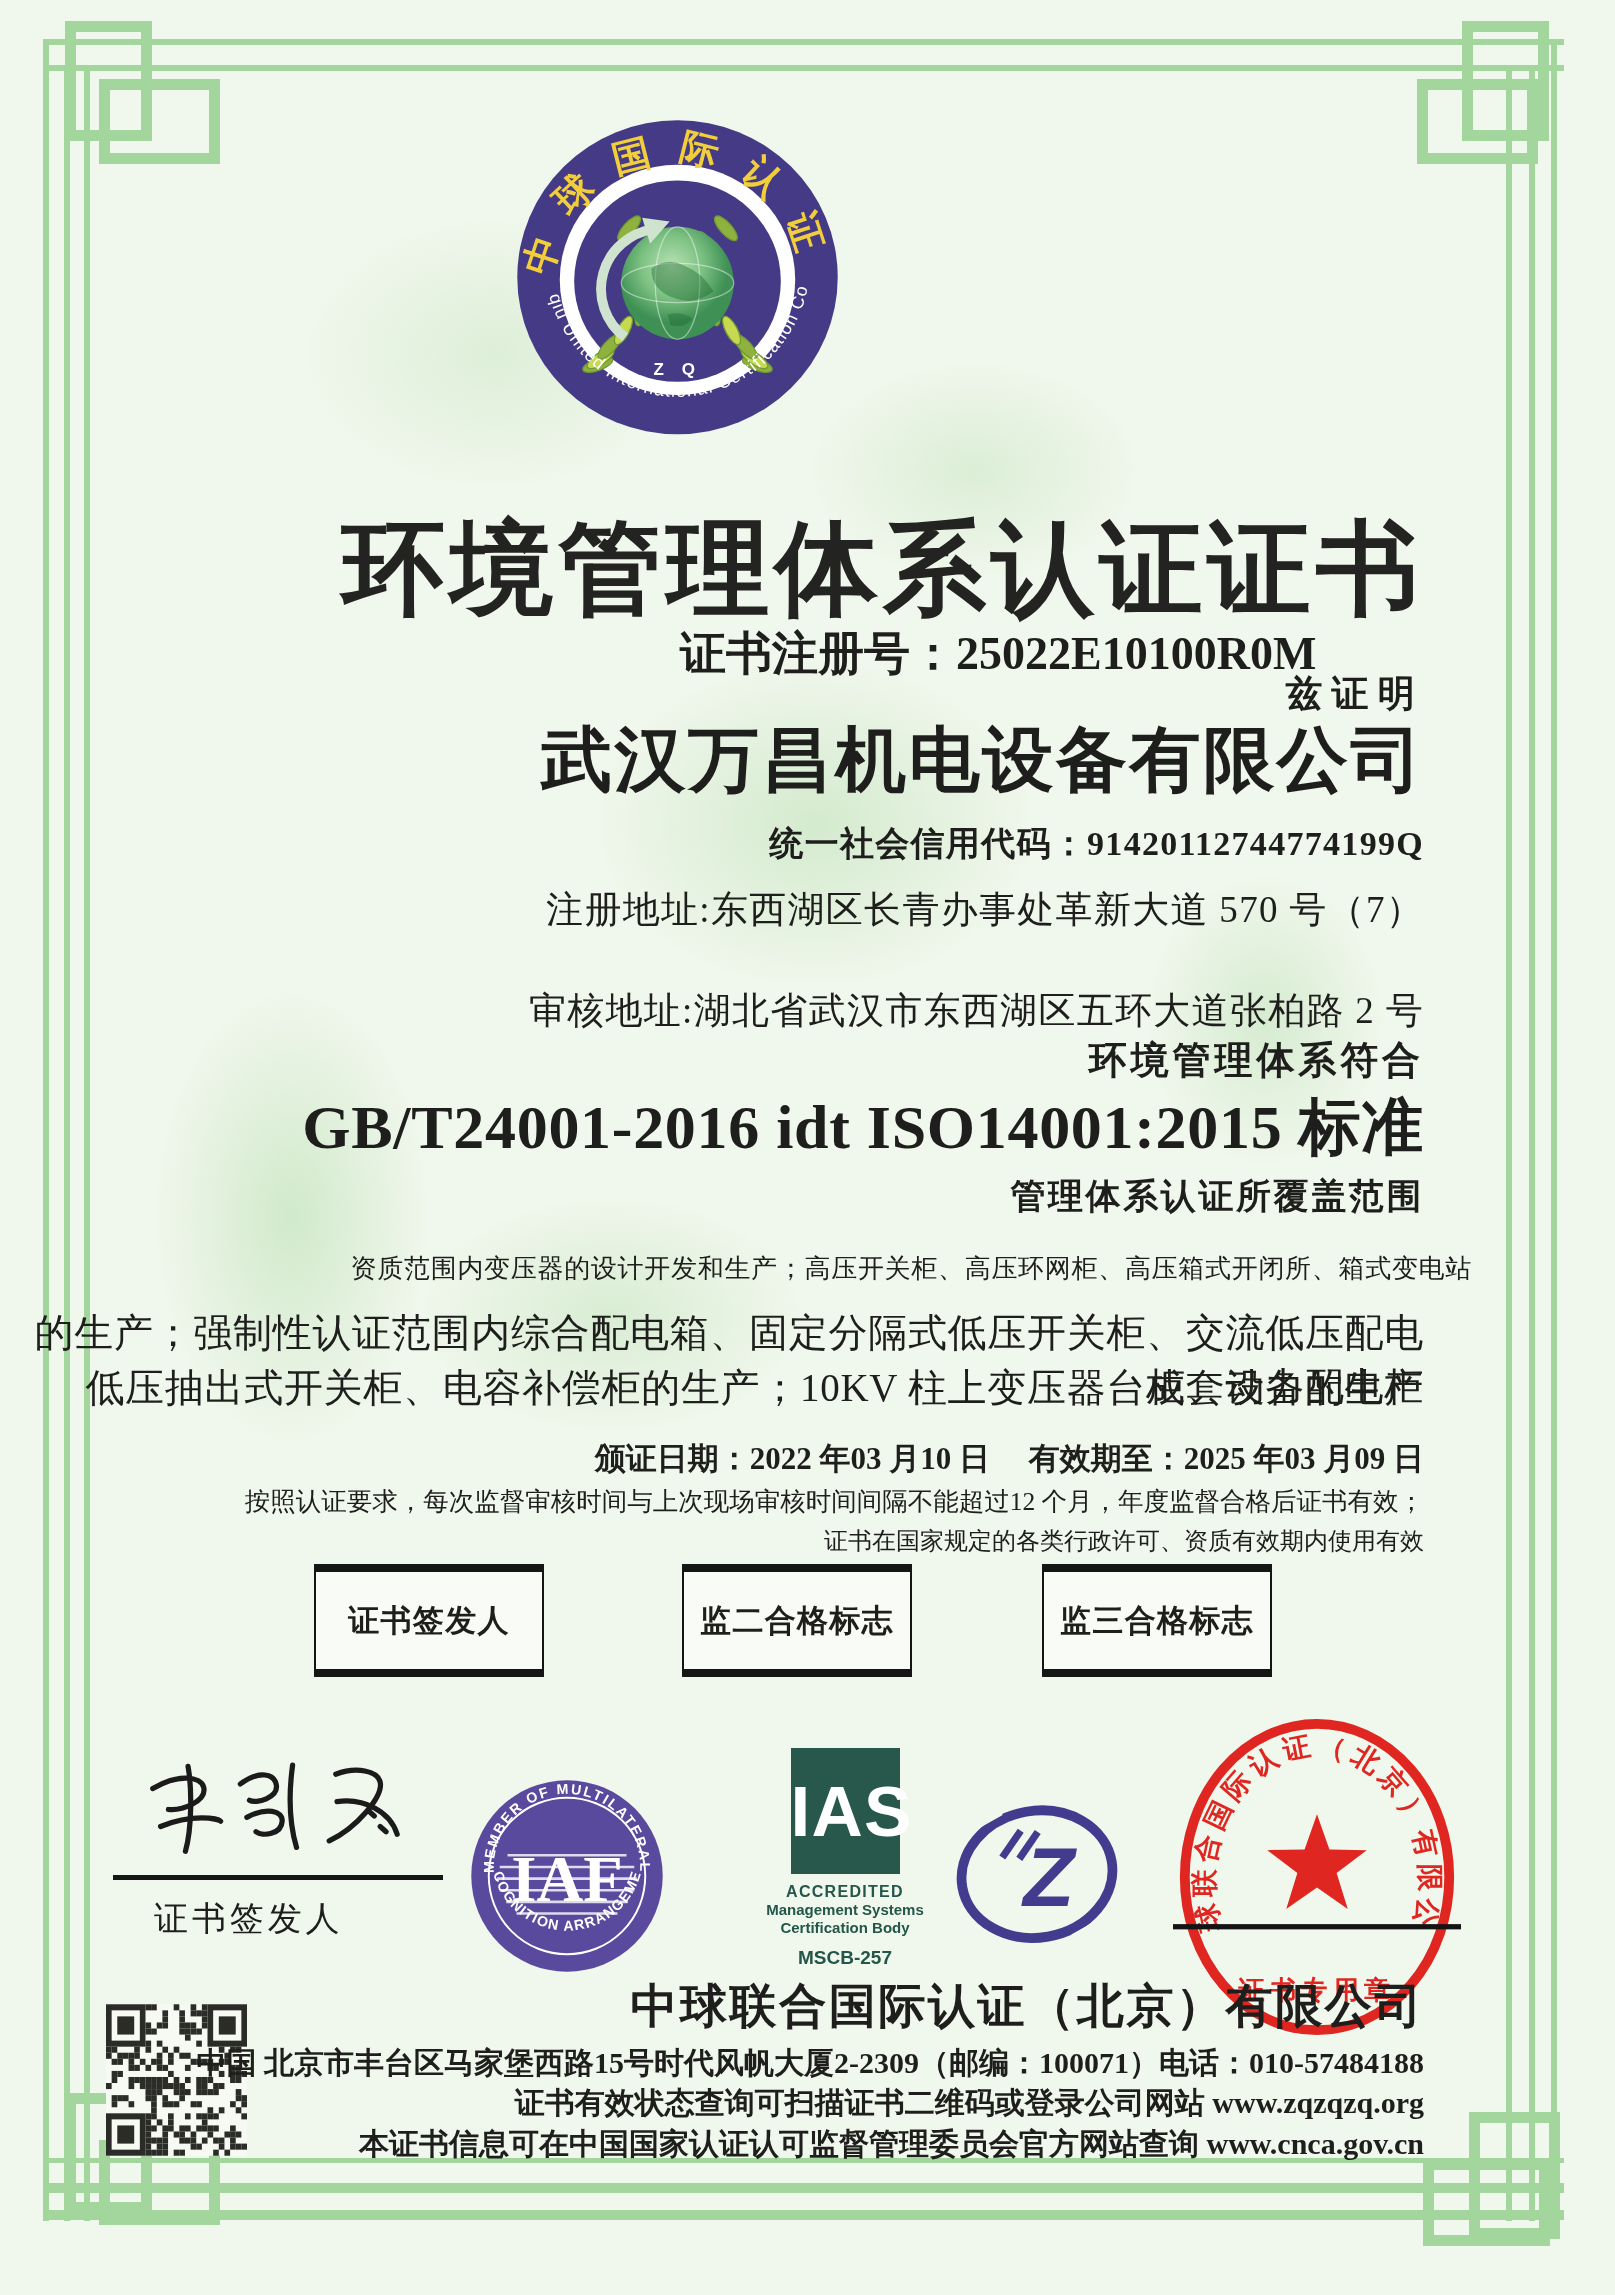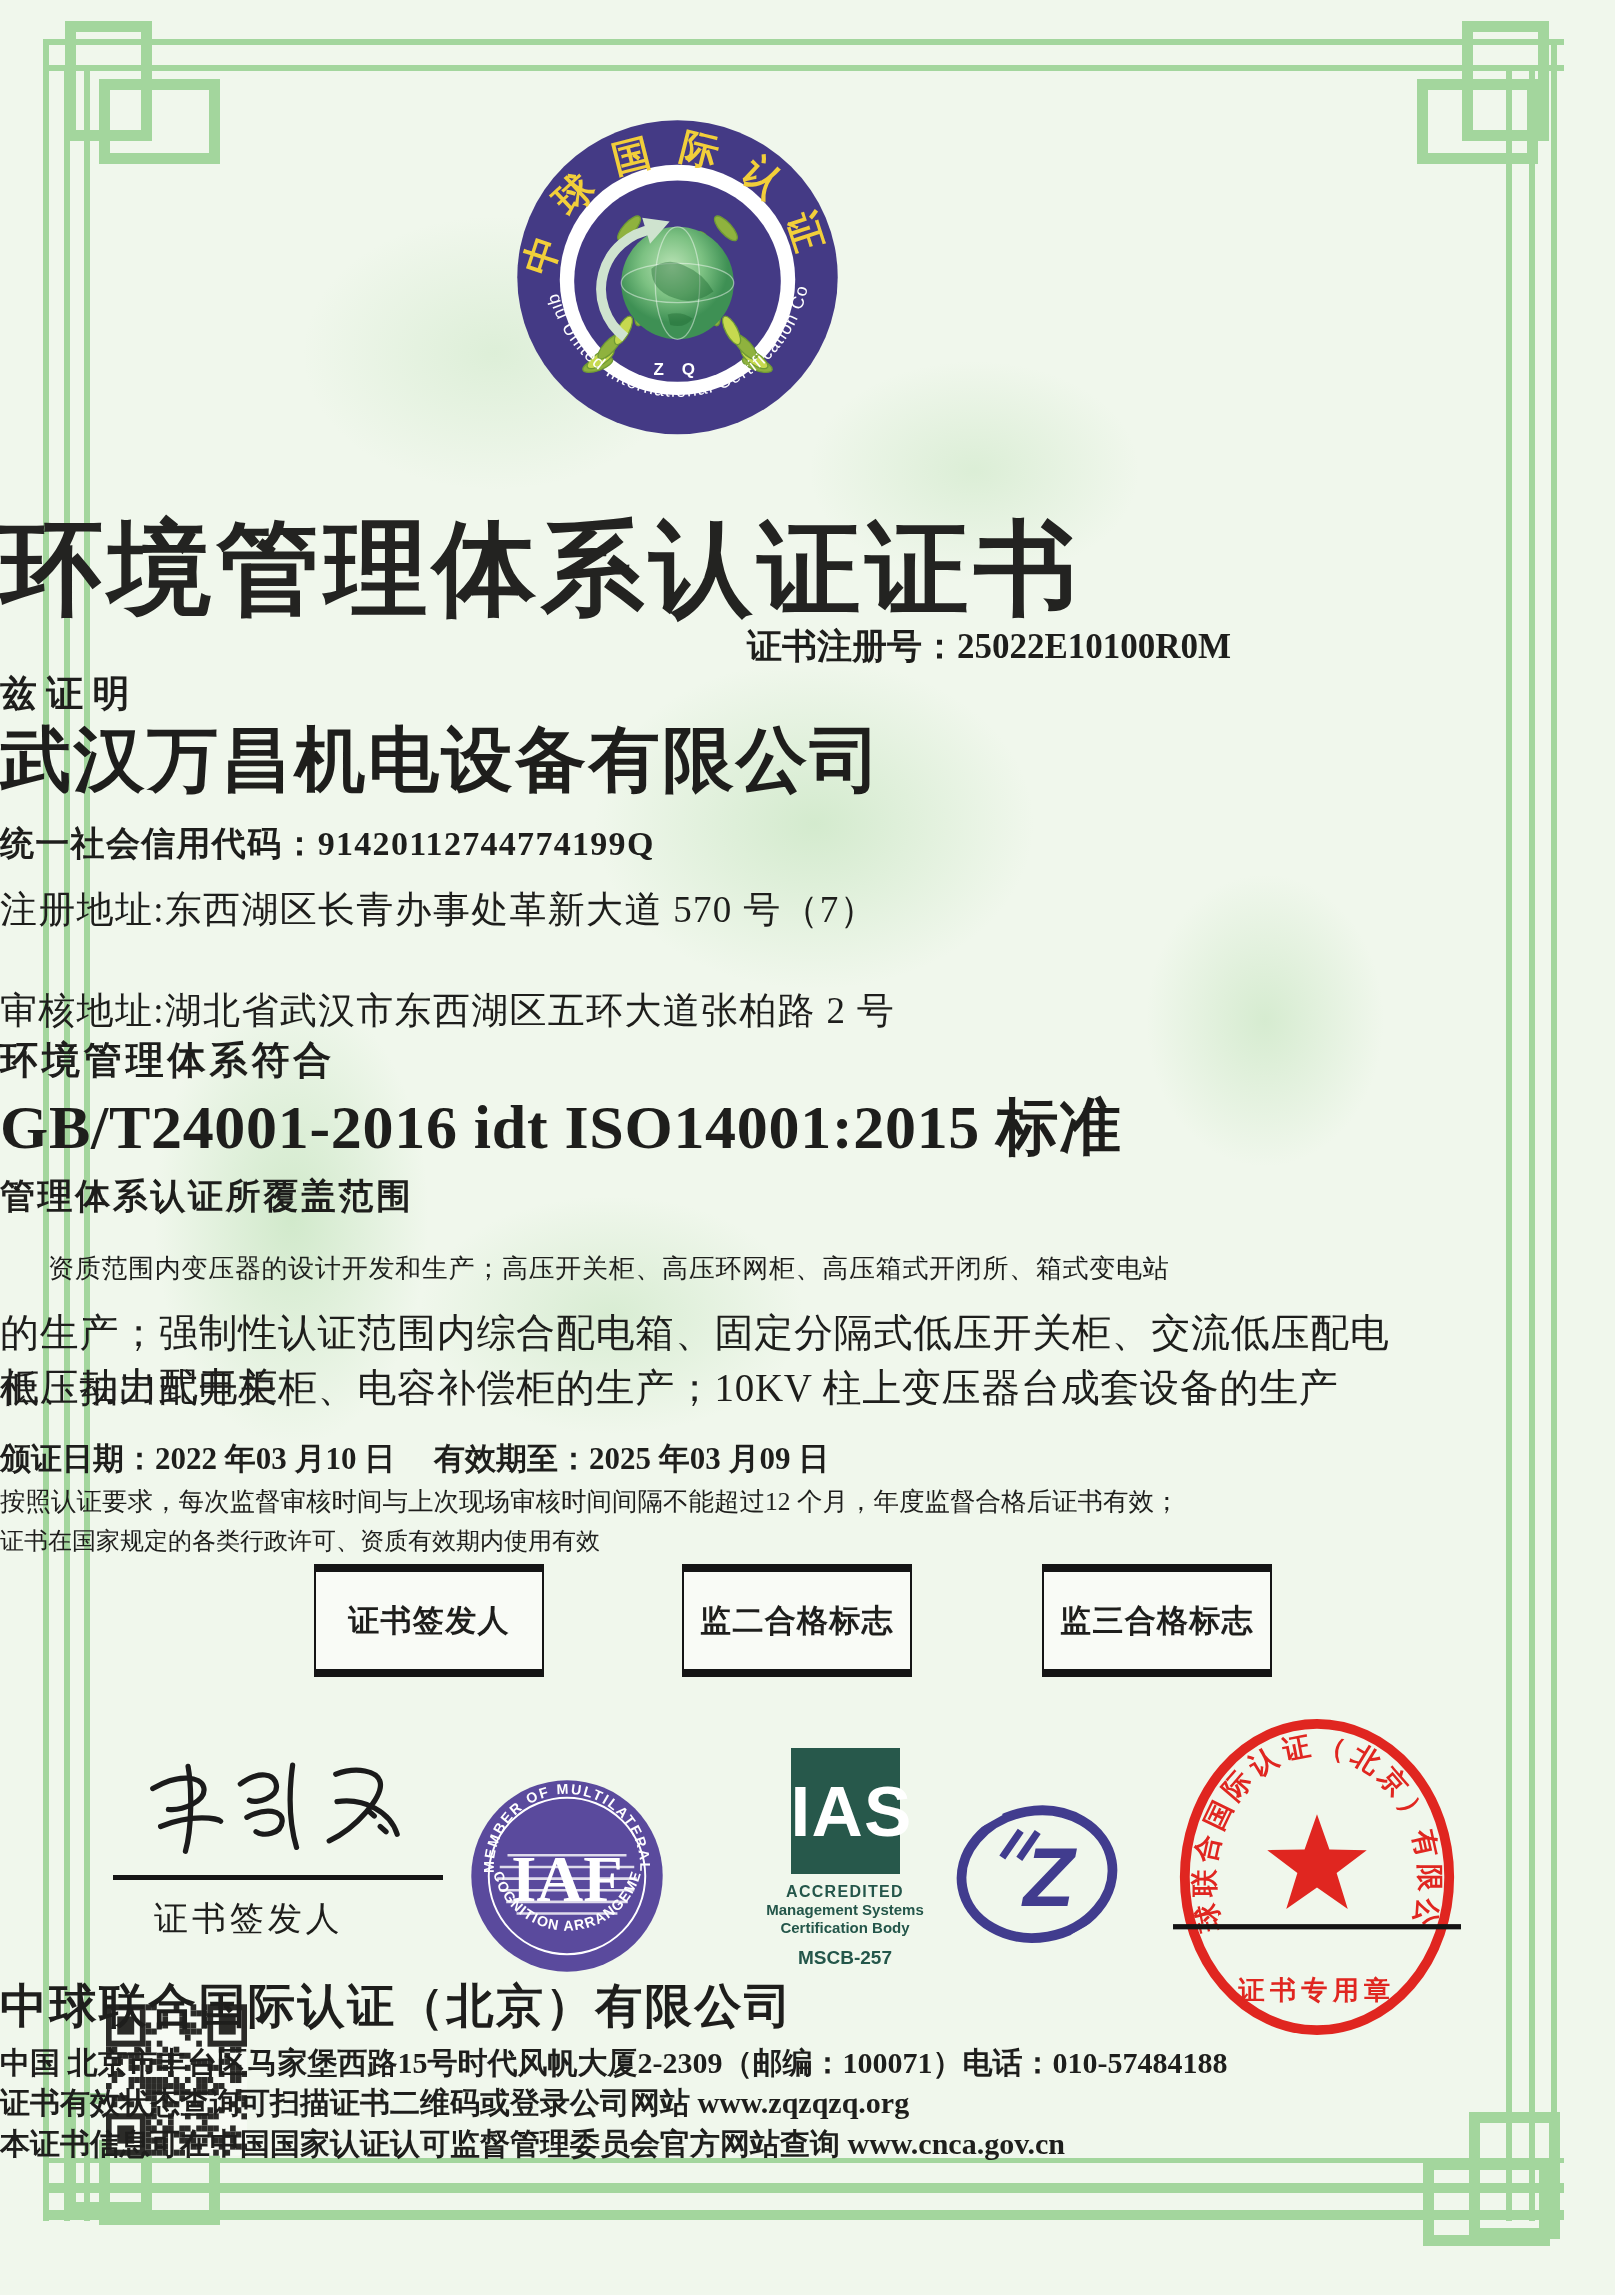--- a/index.html
+++ b/index.html
@@ -3,38 +3,38 @@
 <meta charset="utf-8">
 <style>
   html,body{margin:0;padding:0;}
   body{
     width:1616px;height:2295px;position:relative;overflow:hidden;
     background:#f0f7ec;
     font-family:"Liberation Serif","DejaVu Serif",serif;
     color:#1e1e1c;
   }
   .abs{position:absolute;}
-  .center{position:absolute;left:0;width:1424px;text-align:left;}
+  .center{position:absolute;left:0;width:1424px;text-align:right;}
   
   .fline{position:absolute;background:#a3d69d;}
   .orn{position:absolute;border:11px solid #a3d69d;}
   
   .watermark{
     position:absolute;left:59px;top:196px;width:1453px;height:1963px;
     background:
       radial-gradient(ellipse 314px 236px at 52% 32%, rgba(146,205,136,.30) 0%, rgba(146,205,136,0) 70%),
       radial-gradient(ellipse 196px 327px at 16% 52%, rgba(146,205,136,.33) 0%, rgba(146,205,136,0) 70%),
       radial-gradient(ellipse 170px 209px at 83% 42%, rgba(146,205,136,.28) 0%, rgba(146,205,136,0) 70%),
       radial-gradient(ellipse 275px 170px at 38% 57%, rgba(146,205,136,.25) 0%, rgba(146,205,136,0) 70%),
       radial-gradient(ellipse 236px 157px at 63% 14%, rgba(146,205,136,.22) 0%, rgba(146,205,136,0) 70%),
       radial-gradient(ellipse 275px 196px at 30% 8%, rgba(146,205,136,.20) 0%, rgba(146,205,136,0) 70%);
   }
   
   .title{top:501px;font-size:103px;font-weight:900;letter-spacing:5.2px;color:#232321;}
-  .certno{top:623px;left:747px;font-size:35px;font-weight:bold;}
+  .certno{top:623px;left:680px;font-size:46px;font-weight:bold;}
   .certify{top:669px;font-size:37px;font-weight:bold;letter-spacing:9.2px;}
   .company{top:713px;font-size:71px;font-weight:900;letter-spacing:2.6px;}
   .credit{top:821px;font-size:34px;font-weight:bold;letter-spacing:1.3px;}
   .addr1{top:885px;font-size:37px;letter-spacing:1.3px;}
   .addr2{top:940px;font-size:37px;letter-spacing:1.3px;margin-top:46px;}
   .conform{top:1035px;font-size:38px;font-weight:bold;letter-spacing:3.9px;}
   .standard{top:1085px;font-size:62px;font-weight:900;letter-spacing:0.7px;}
   .scopehead{top:1173px;font-size:35px;font-weight:bold;letter-spacing:2.6px;}
   .scopeline1{top:1251px;font-size:26px;letter-spacing:0.7px;padding-left:48px;}
   .scopeline2{top:1306px;font-size:39px;letter-spacing:0.7px;}

